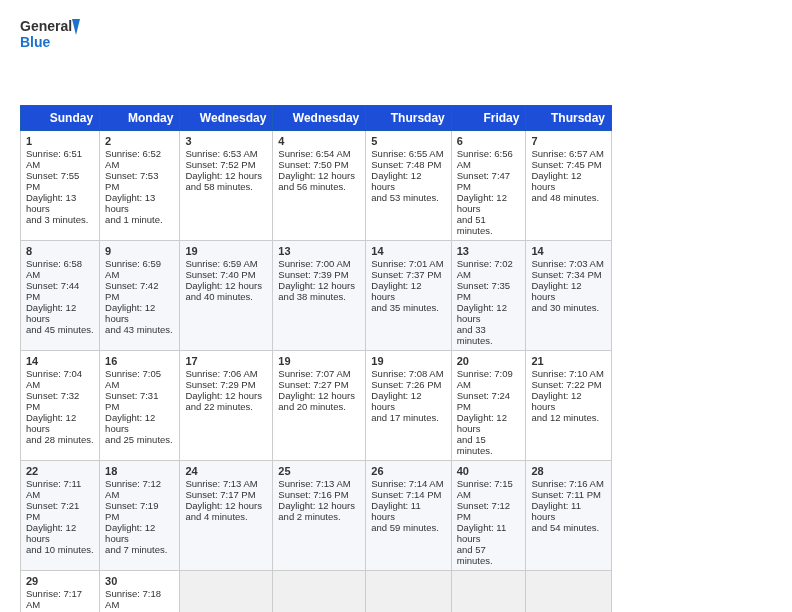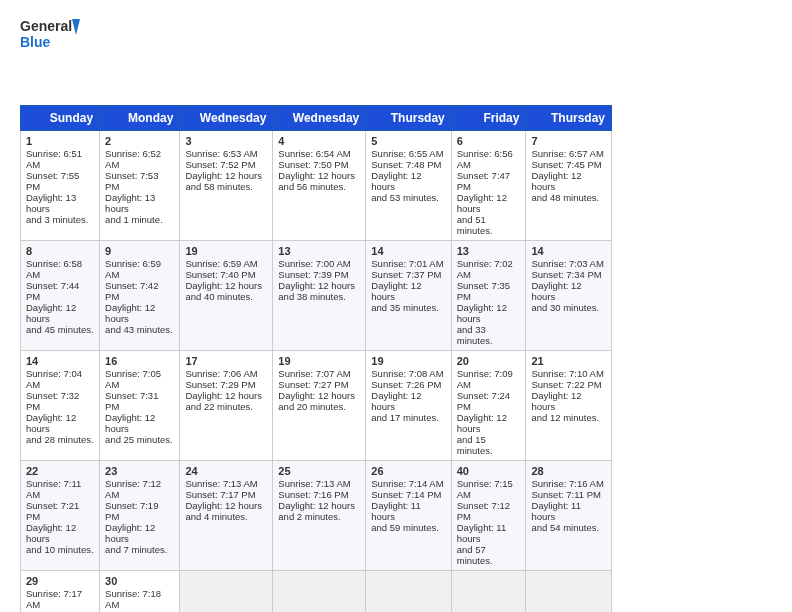--- a/index.html
+++ b/index.html
@@ -132,21 +132,21 @@
           <td><span class="day-num">14</span>Sunrise: 7:04 AM<br>Sunset: 7:32 PM<br>Daylight: 12 hours<br>and 28 minutes.<br></td>
           <td><span class="day-num">16</span>Sunrise: 7:05 AM<br>Sunset: 7:31 PM<br>Daylight: 12 hours<br>and 25 minutes.<br></td>
           <td><span class="day-num">17</span>Sunrise: 7:06 AM<br>Sunset: 7:29 PM<br>Daylight: 12 hours<br>and 22 minutes.<br></td>
           <td><span class="day-num">19</span>Sunrise: 7:07 AM<br>Sunset: 7:27 PM<br>Daylight: 12 hours<br>and 20 minutes.<br></td>
           <td><span class="day-num">19</span>Sunrise: 7:08 AM<br>Sunset: 7:26 PM<br>Daylight: 12 hours<br>and 17 minutes.<br></td>
           <td><span class="day-num">20</span>Sunrise: 7:09 AM<br>Sunset: 7:24 PM<br>Daylight: 12 hours<br>and 15 minutes.<br></td>
           <td><span class="day-num">21</span>Sunrise: 7:10 AM<br>Sunset: 7:22 PM<br>Daylight: 12 hours<br>and 12 minutes.<br></td>
         </tr>
         <tr>
           <td><span class="day-num">22</span>Sunrise: 7:11 AM<br>Sunset: 7:21 PM<br>Daylight: 12 hours<br>and 10 minutes.<br></td>
-          <td><span class="day-num">23</span>Sunrise: 7:12 AM<br>Sunset: 7:19 PM<br>Daylight: 12 hours<br>and 7 minutes.<br></td>
+          <td><span class="day-num">18</span>Sunrise: 7:12 AM<br>Sunset: 7:19 PM<br>Daylight: 12 hours<br>and 7 minutes.<br></td>
           <td><span class="day-num">24</span>Sunrise: 7:13 AM<br>Sunset: 7:17 PM<br>Daylight: 12 hours<br>and 4 minutes.<br></td>
           <td><span class="day-num">25</span>Sunrise: 7:13 AM<br>Sunset: 7:16 PM<br>Daylight: 12 hours<br>and 2 minutes.<br></td>
           <td><span class="day-num">26</span>Sunrise: 7:14 AM<br>Sunset: 7:14 PM<br>Daylight: 11 hours<br>and 59 minutes.<br></td>
           <td><span class="day-num">40</span>Sunrise: 7:15 AM<br>Sunset: 7:12 PM<br>Daylight: 11 hours<br>and 57 minutes.<br></td>
           <td><span class="day-num">28</span>Sunrise: 7:16 AM<br>Sunset: 7:11 PM<br>Daylight: 11 hours<br>and 54 minutes.<br></td>
         </tr>
         <tr>
           <td><span class="day-num">29</span>Sunrise: 7:17 AM<br>Sunset: 7:09 PM<br>Daylight: 11 hours<br>and 51 minutes.<br></td>
           <td><span class="day-num">30</span>Sunrise: 7:18 AM<br>Sunset: 7:08 PM<br>Daylight: 11 hours<br>and 49 minutes.<br></td>
           <td class="empty"></td>

